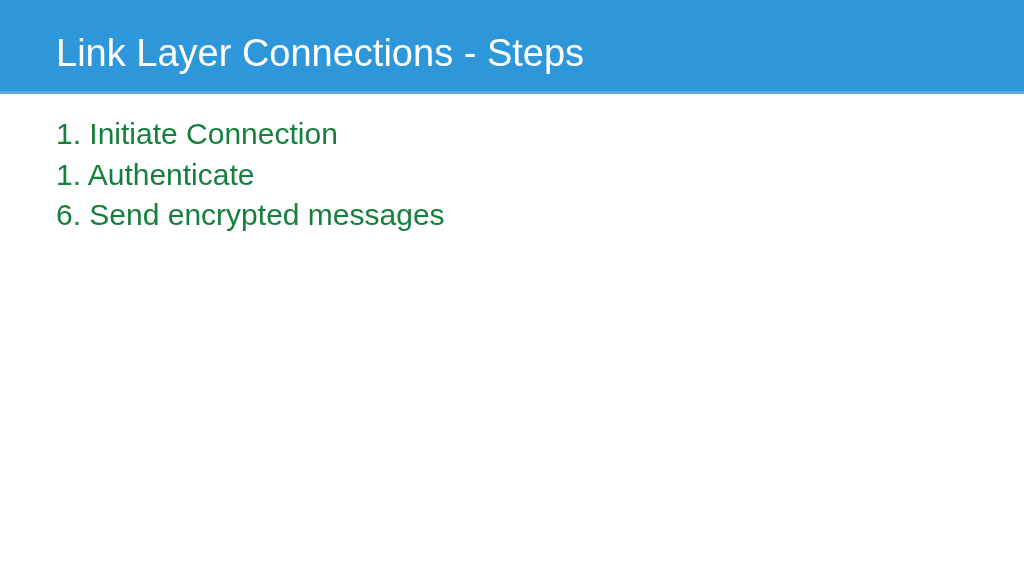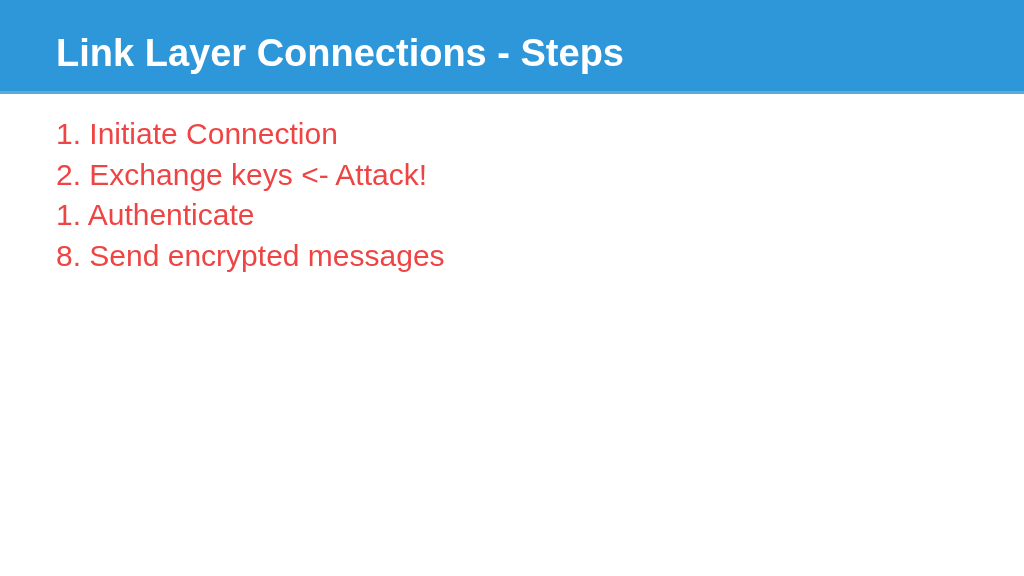--- a/index.html
+++ b/index.html
@@ -15,36 +15,35 @@
       overflow: hidden;
     }
     .header {
       background: #2e97d9;
       padding: 32px 0 16px 56px;
       border-bottom: 3px solid #5aadd9;
     }
     .header-title {
       color: #ffffff;
       font-size: 38px;
-      font-weight: bold;
+      font-weight: normal;
     }
     .content {
       padding: 20px 0 0 56px;
     }
     .step-line {
       font-size: 30px;
-      color: #ef4444;
+      color: #15803d;
       line-height: 1.35;
     }
   </style>
 </head>
 <body>
 
 <div class="header">
   <h1 class="header-title">Link Layer Connections - Steps</h1>
 </div>
 
 <div class="content">
   <div class="step-line">1. Initiate Connection</div>
-  <div class="step-line">2. Exchange keys &lt;- Attack!</div>
   <div class="step-line">1. Authenticate</div>
-  <div class="step-line">8. Send encrypted messages</div>
+  <div class="step-line">6. Send encrypted messages</div>
 </div>
 
 </body></html>

